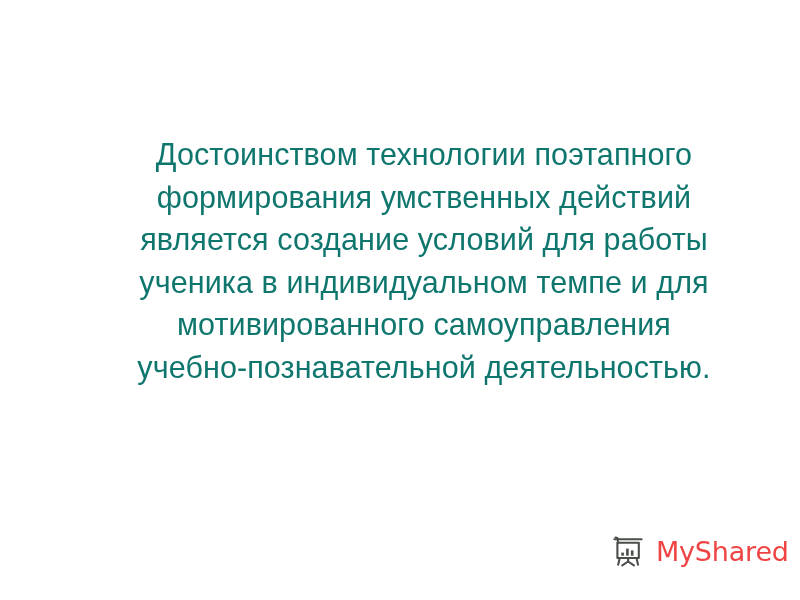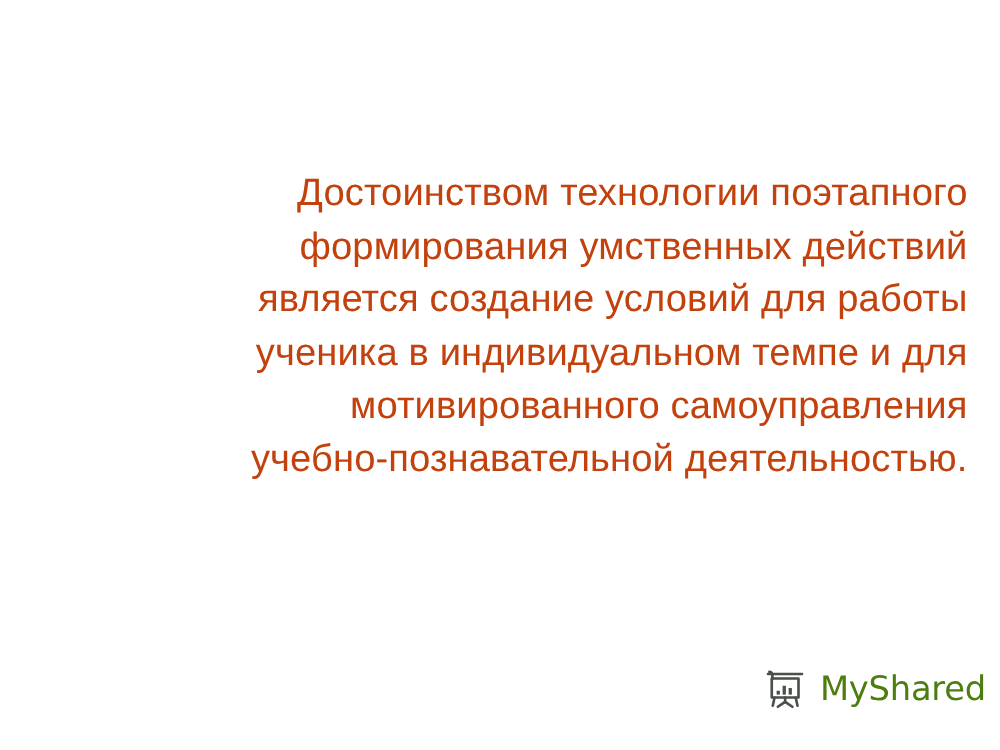--- a/index.html
+++ b/index.html
@@ -24,27 +24,27 @@
 
   .slide-body {
     position: absolute;
     left: 74px;
     top: 133px;
     width: 700px;
   }
 
   .body-text {
     margin: 0;
-    color: #c2410c;
+    color: #0f766e;
     font-size: 30.5px;
     line-height: 42.5px;
     font-weight: 400;
     letter-spacing: 0.1px;
     white-space: pre-line;
-    text-align: right;
+    text-align: center;
     font-family: "Liberation Sans", "DejaVu Sans", sans-serif;
   }
 
   .watermark {
     position: absolute;
     left: 609px;
     top: 531px;
     display: flex;
     align-items: center;
     gap: 7px;
@@ -52,21 +52,21 @@
   }
 
   .watermark-icon {
     width: 40px;
     height: 40px;
     display: block;
     flex: 0 0 auto;
   }
 
   .watermark-text {
-    color: #4d7c0f;
+    color: #ef4444;
     font-size: 27px;
     line-height: 1;
     font-weight: 400;
     letter-spacing: -0.2px;
     font-family: "DejaVu Sans", "Liberation Sans", sans-serif;
     white-space: nowrap;
   }
 </style>
 </head>
 <body>

